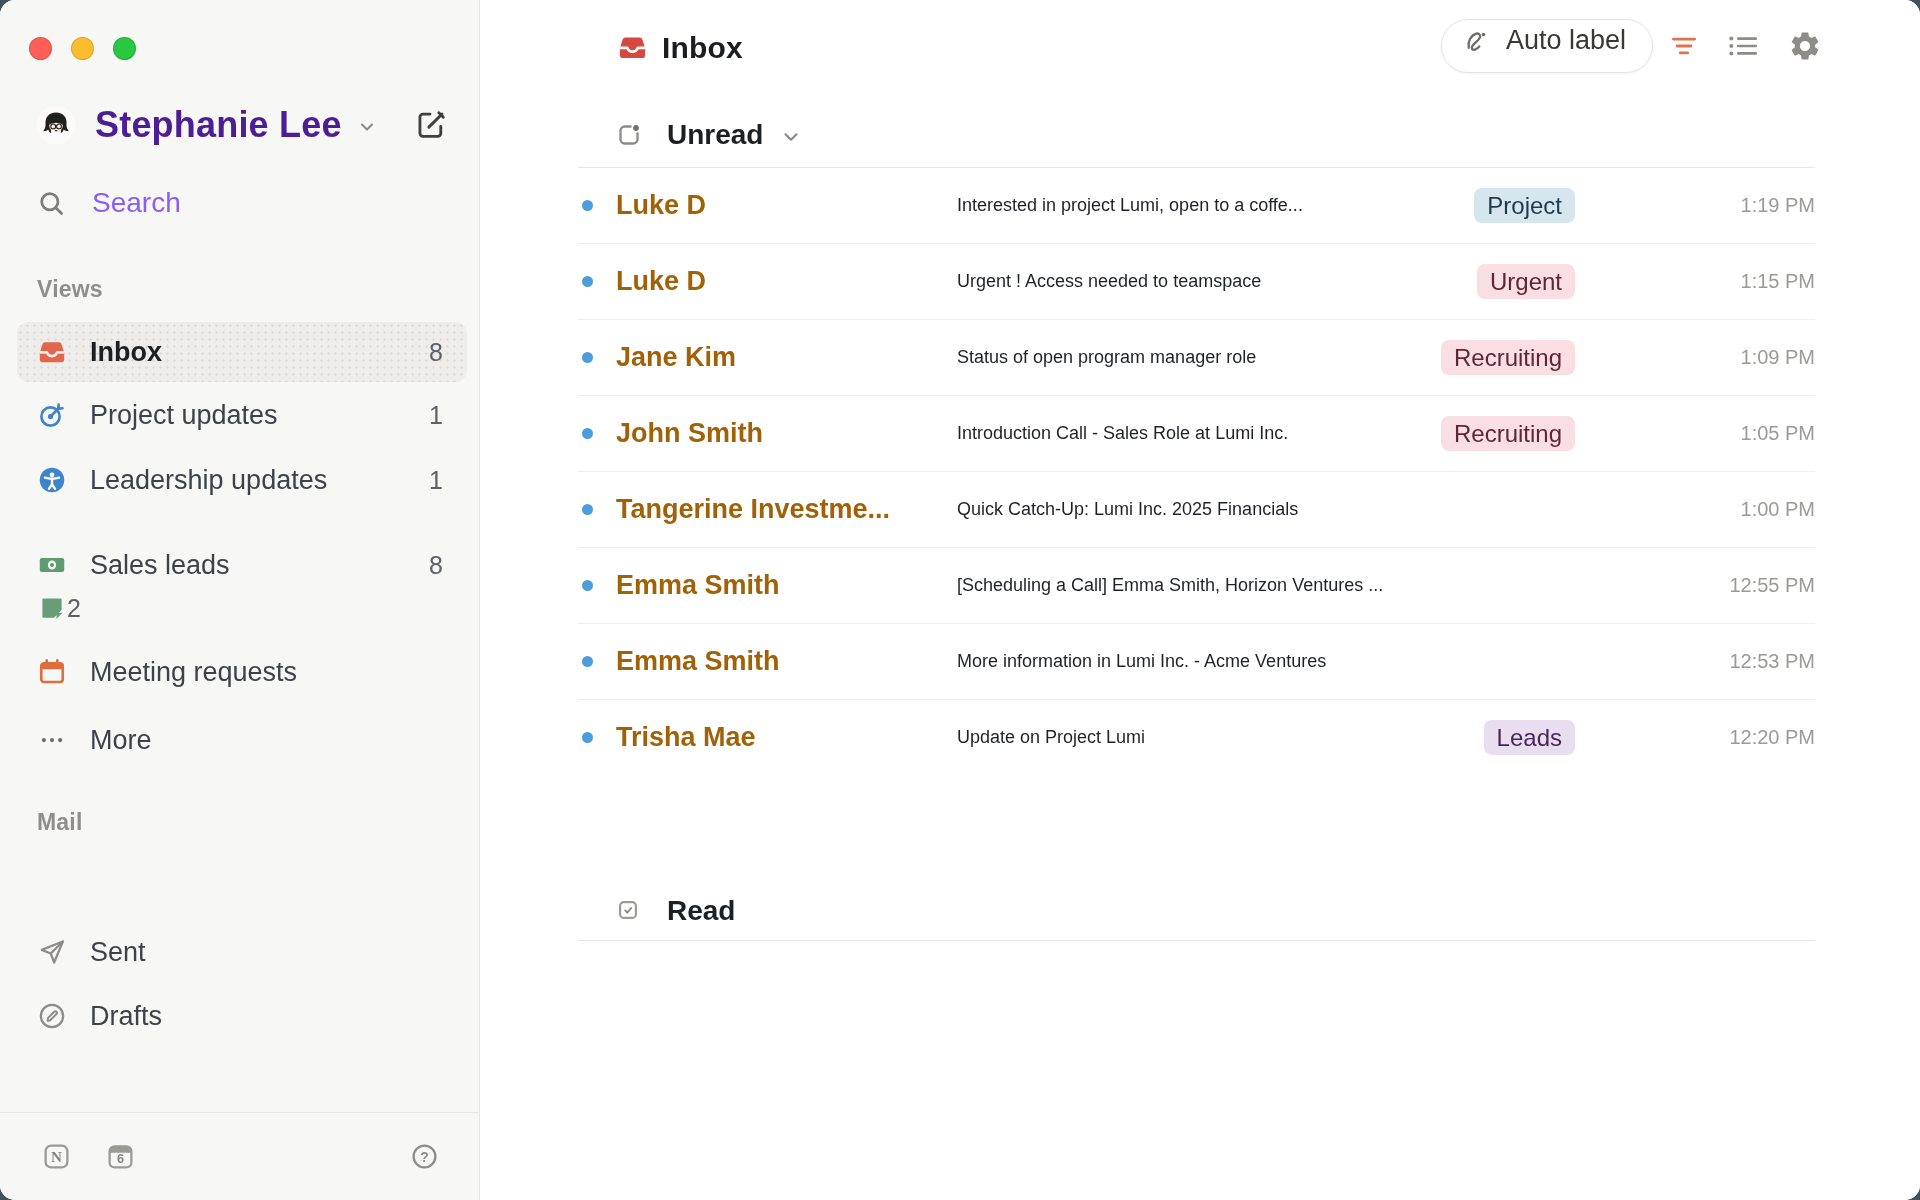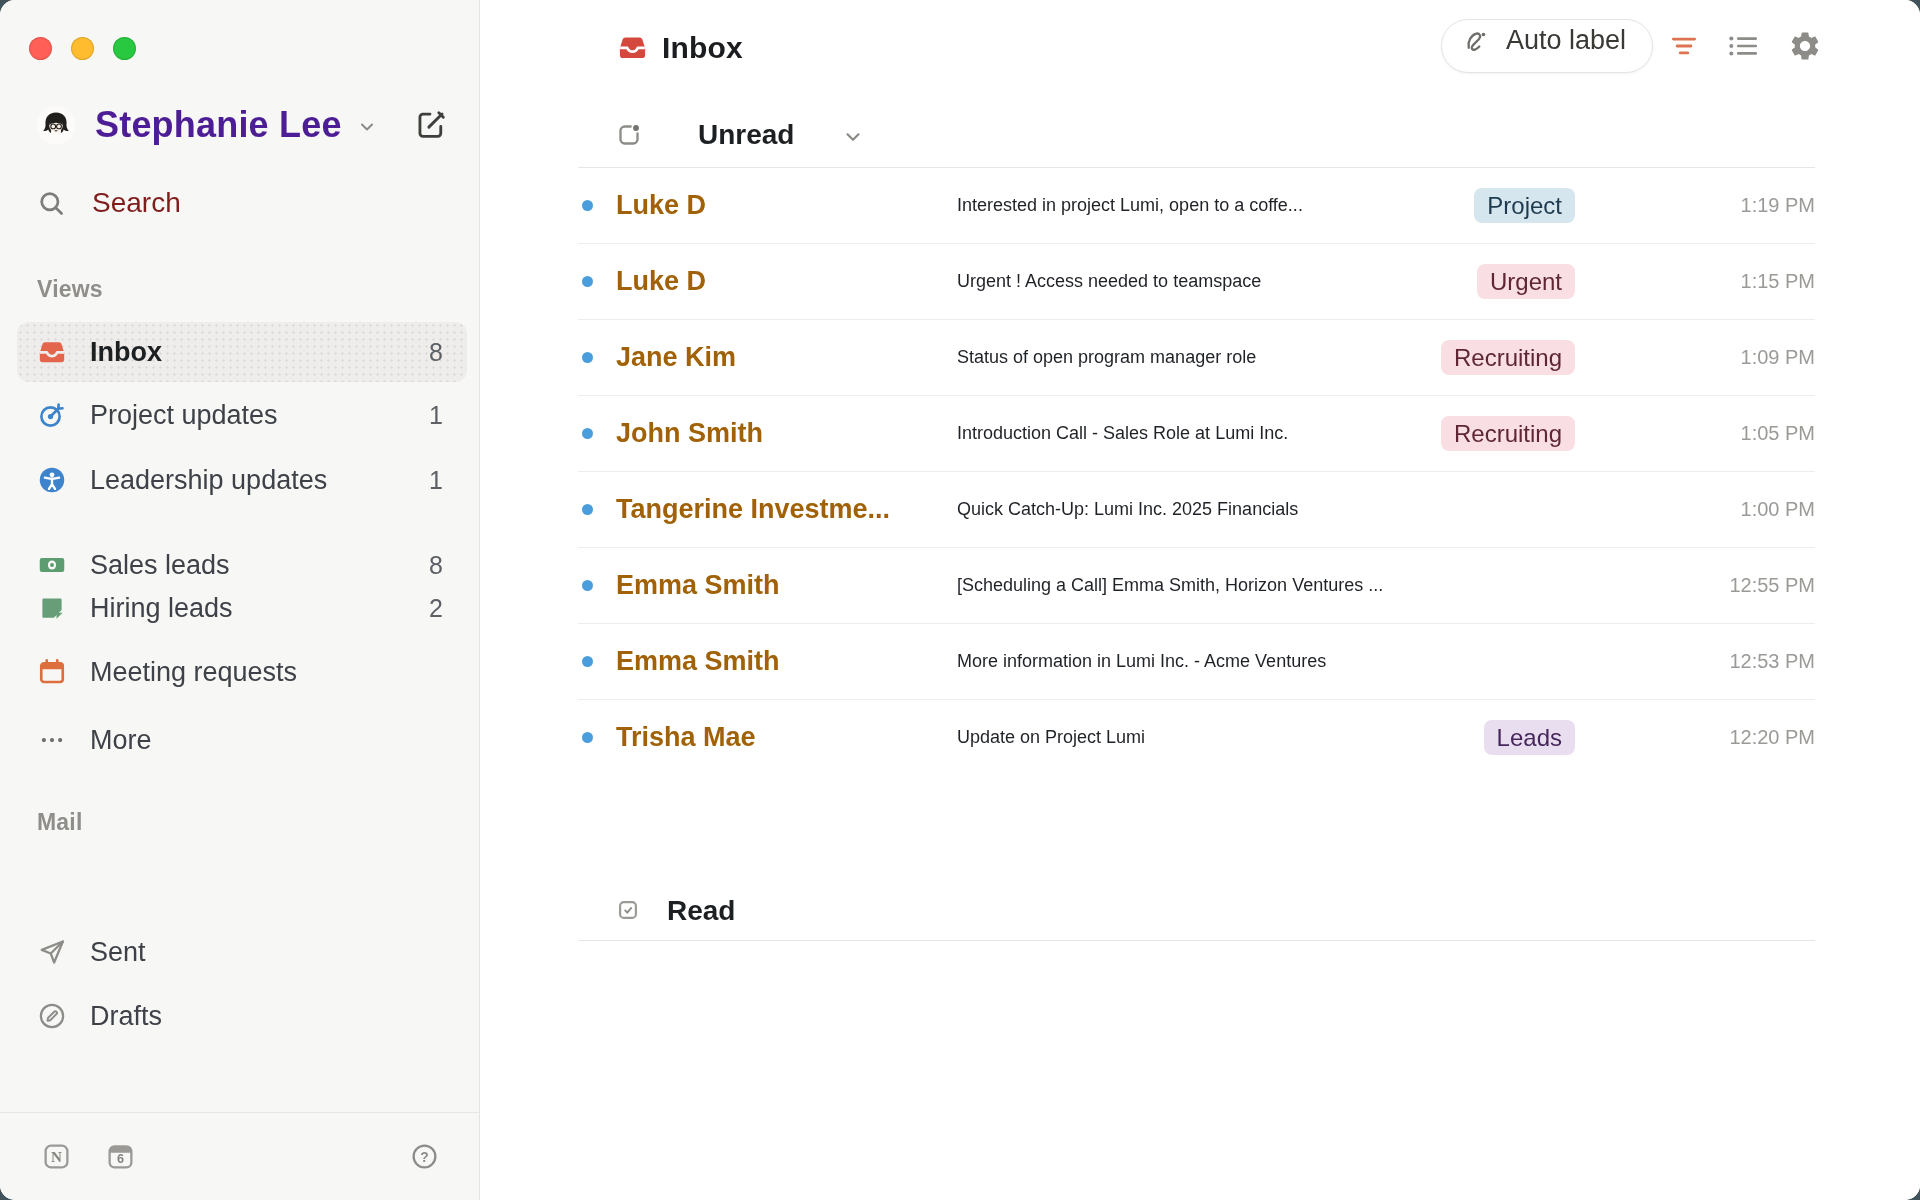--- a/index.html
+++ b/index.html
@@ -12,21 +12,21 @@
   .tl-red{background:#ff5f57}.tl-yellow{background:#febc2e}.tl-green{background:#28c840}
 
   .user-row{position:absolute;left:36px;top:105px;height:40px;display:flex;align-items:center;}
   .avatar{width:40px;height:40px;border-radius:50%;overflow:hidden;flex:none;}
   .user-name{margin-left:19px;font-size:36px;font-weight:700;color:#4c1d95;letter-spacing:.2px;}
   .user-chevron{margin-left:14px;width:22px;height:22px;margin-top:4px;}
   .compose{position:absolute;left:414px;top:108px;width:34px;height:34px;cursor:pointer;}
 
   .search-row{position:absolute;left:36px;top:187px;display:flex;align-items:center;height:32px;cursor:pointer;}
   .search-row .sico{width:31px;height:31px;}
-  .search-label{margin-left:25px;font-size:28px;color:#7f1d1d;}
+  .search-label{margin-left:25px;font-size:28px;color:#8b5cf6;}
 
   .section-label{position:absolute;left:37px;font-size:23px;font-weight:700;color:#8f8e8a;letter-spacing:.2px;}
 
   .srow{position:absolute;left:17px;width:450px;height:60px;display:flex;align-items:center;padding:0 24px 0 20px;box-sizing:border-box;border-radius:12px;cursor:pointer;}
   .srow.selected{background-color:#eeedeb;background-image:radial-gradient(circle,#dddcd8 1px,rgba(0,0,0,0) 1.1px);background-size:7px 7px;}
   .srow .ico{width:30px;height:30px;flex:none;}
   .srow .lbl{margin-left:23px;font-size:27px;color:#3e4248;font-weight:500;flex:1;white-space:nowrap;}
   .srow.selected .lbl{color:#1d2023;font-weight:700;}
   .srow .cnt{font-size:25px;color:#5d6065;font-weight:500;}
 
@@ -39,21 +39,21 @@
   .m-title{position:absolute;left:182px;top:31px;font-size:30px;font-weight:700;color:#1b1d20;letter-spacing:.2px;}
   .pill{position:absolute;left:961px;top:19px;height:54px;border:1px solid #e5e4e1;border-radius:27px;background:#fff;display:flex;align-items:center;padding:0 26px 11px 20px;box-sizing:border-box;box-shadow:0 1px 3px rgba(0,0,0,.05);cursor:pointer;}
   .pill .aico{width:31px;height:31px;}
   .pill .ptxt{margin-left:13px;font-size:27px;font-weight:500;color:#393936;white-space:nowrap;}
   .hbtn{position:absolute;top:29px;width:34px;height:34px;cursor:pointer;}
 
   .sec-head{position:absolute;left:98px;width:1237px;display:flex;align-items:center;box-sizing:border-box;}
   .sec-head .shico{width:28px;height:28px;margin-left:37px;flex:none;}
   .sec-head .shlbl{margin-left:24px;font-size:28px;font-weight:700;color:#1d2023;}
   .sec-head .shchev{width:24px;height:24px;margin-left:16px;margin-top:4px;}
-  #unread-head{top:106px;height:58px;gap:31px;}
+  #unread-head{top:106px;height:58px;}
   #read-head{top:881px;height:60px;border-bottom:1px solid #e7e6e3;}
 
   .maillist{position:absolute;left:98px;top:167px;width:1237px;border-top:1px solid #e7e6e3;}
   .mrow{height:75px;display:flex;align-items:center;border-bottom:1px solid #ededeb;cursor:pointer;}
   .mrow:last-child{border-bottom:none;}
   .dot{width:11px;height:11px;border-radius:50%;background:#4b9edd;margin-left:4px;flex:none;}
   .sender{margin-left:23px;width:305px;flex:none;font-size:27px;font-weight:700;color:#a16207;white-space:nowrap;overflow:hidden;}
   .subject{margin-left:36px;flex:1;min-width:0;font-size:18px;color:#1f2227;white-space:nowrap;overflow:hidden;}
   .badge{flex:none;margin-left:14px;height:35px;line-height:35px;border-radius:8px;padding:0 13px;font-size:24px;font-weight:500;white-space:nowrap;}
   .badge-blue{background:#d6e6ef;color:#1e3a4f;margin-left:37px;}
@@ -172,21 +172,20 @@
       <span class="cnt">8</span>
     </div>
 
     <div class="srow" style="top:578px">
       <span class="ico">
         <svg viewBox="0 0 24 24" width="30" height="30">
           <path d="M4.3 5.3c0-.55.45-1 1-1h13.4c.55 0 1 .45 1 1v8.2l-6.2 6.2H5.3c-.55 0-1-.45-1-1z" fill="#679e78"></path>
           <path d="M15.6 20.6v-3.9c0-.55.45-1 1-1h3.9z" fill="#679e78"></path>
         </svg>
       </span>
-      <span class="lbl">Hiring leads</span>
       <span class="cnt">2</span>
     </div>
 
     <div class="srow" style="top:642px">
       <span class="ico">
         <svg viewBox="0 0 24 24" width="30" height="30">
           <g stroke="#dd6f3e" fill="none" stroke-width="2.1">
             <rect x="3.4" y="5" width="17.2" height="15" rx="2.2"></rect>
             <path d="M7.8 2.6v3M16.2 2.6v3" stroke-linecap="round"></path>
           </g>

